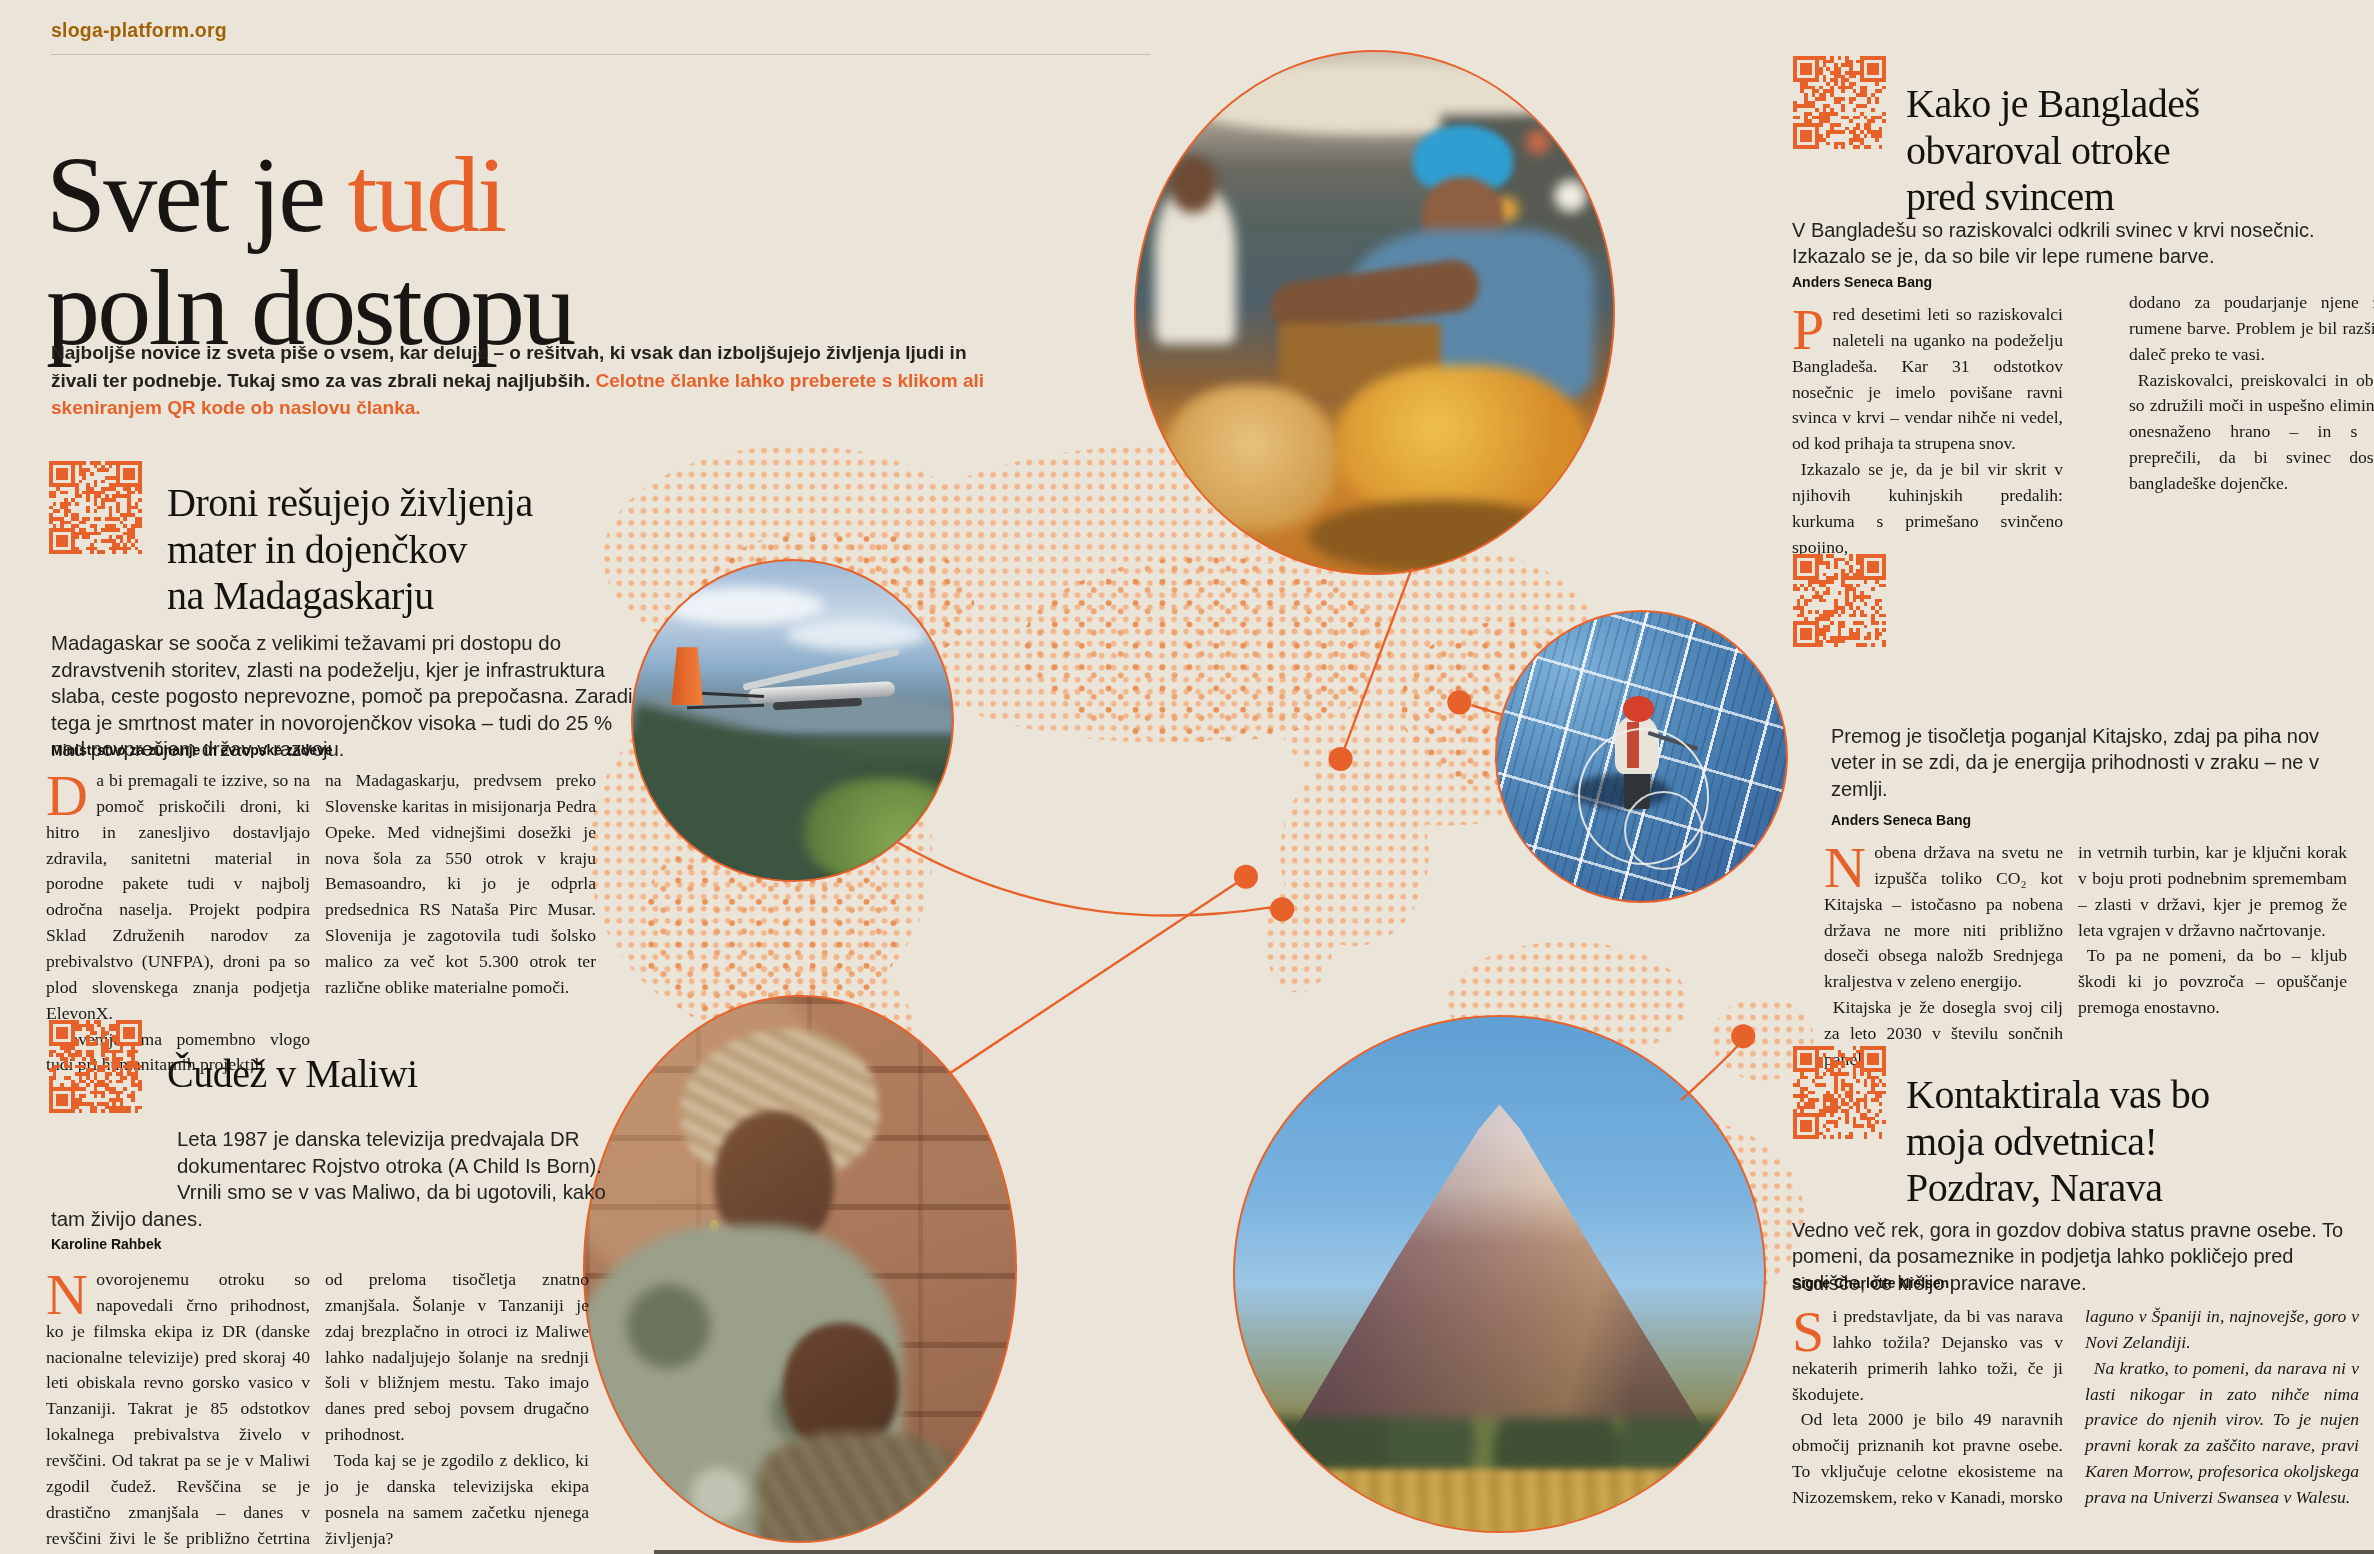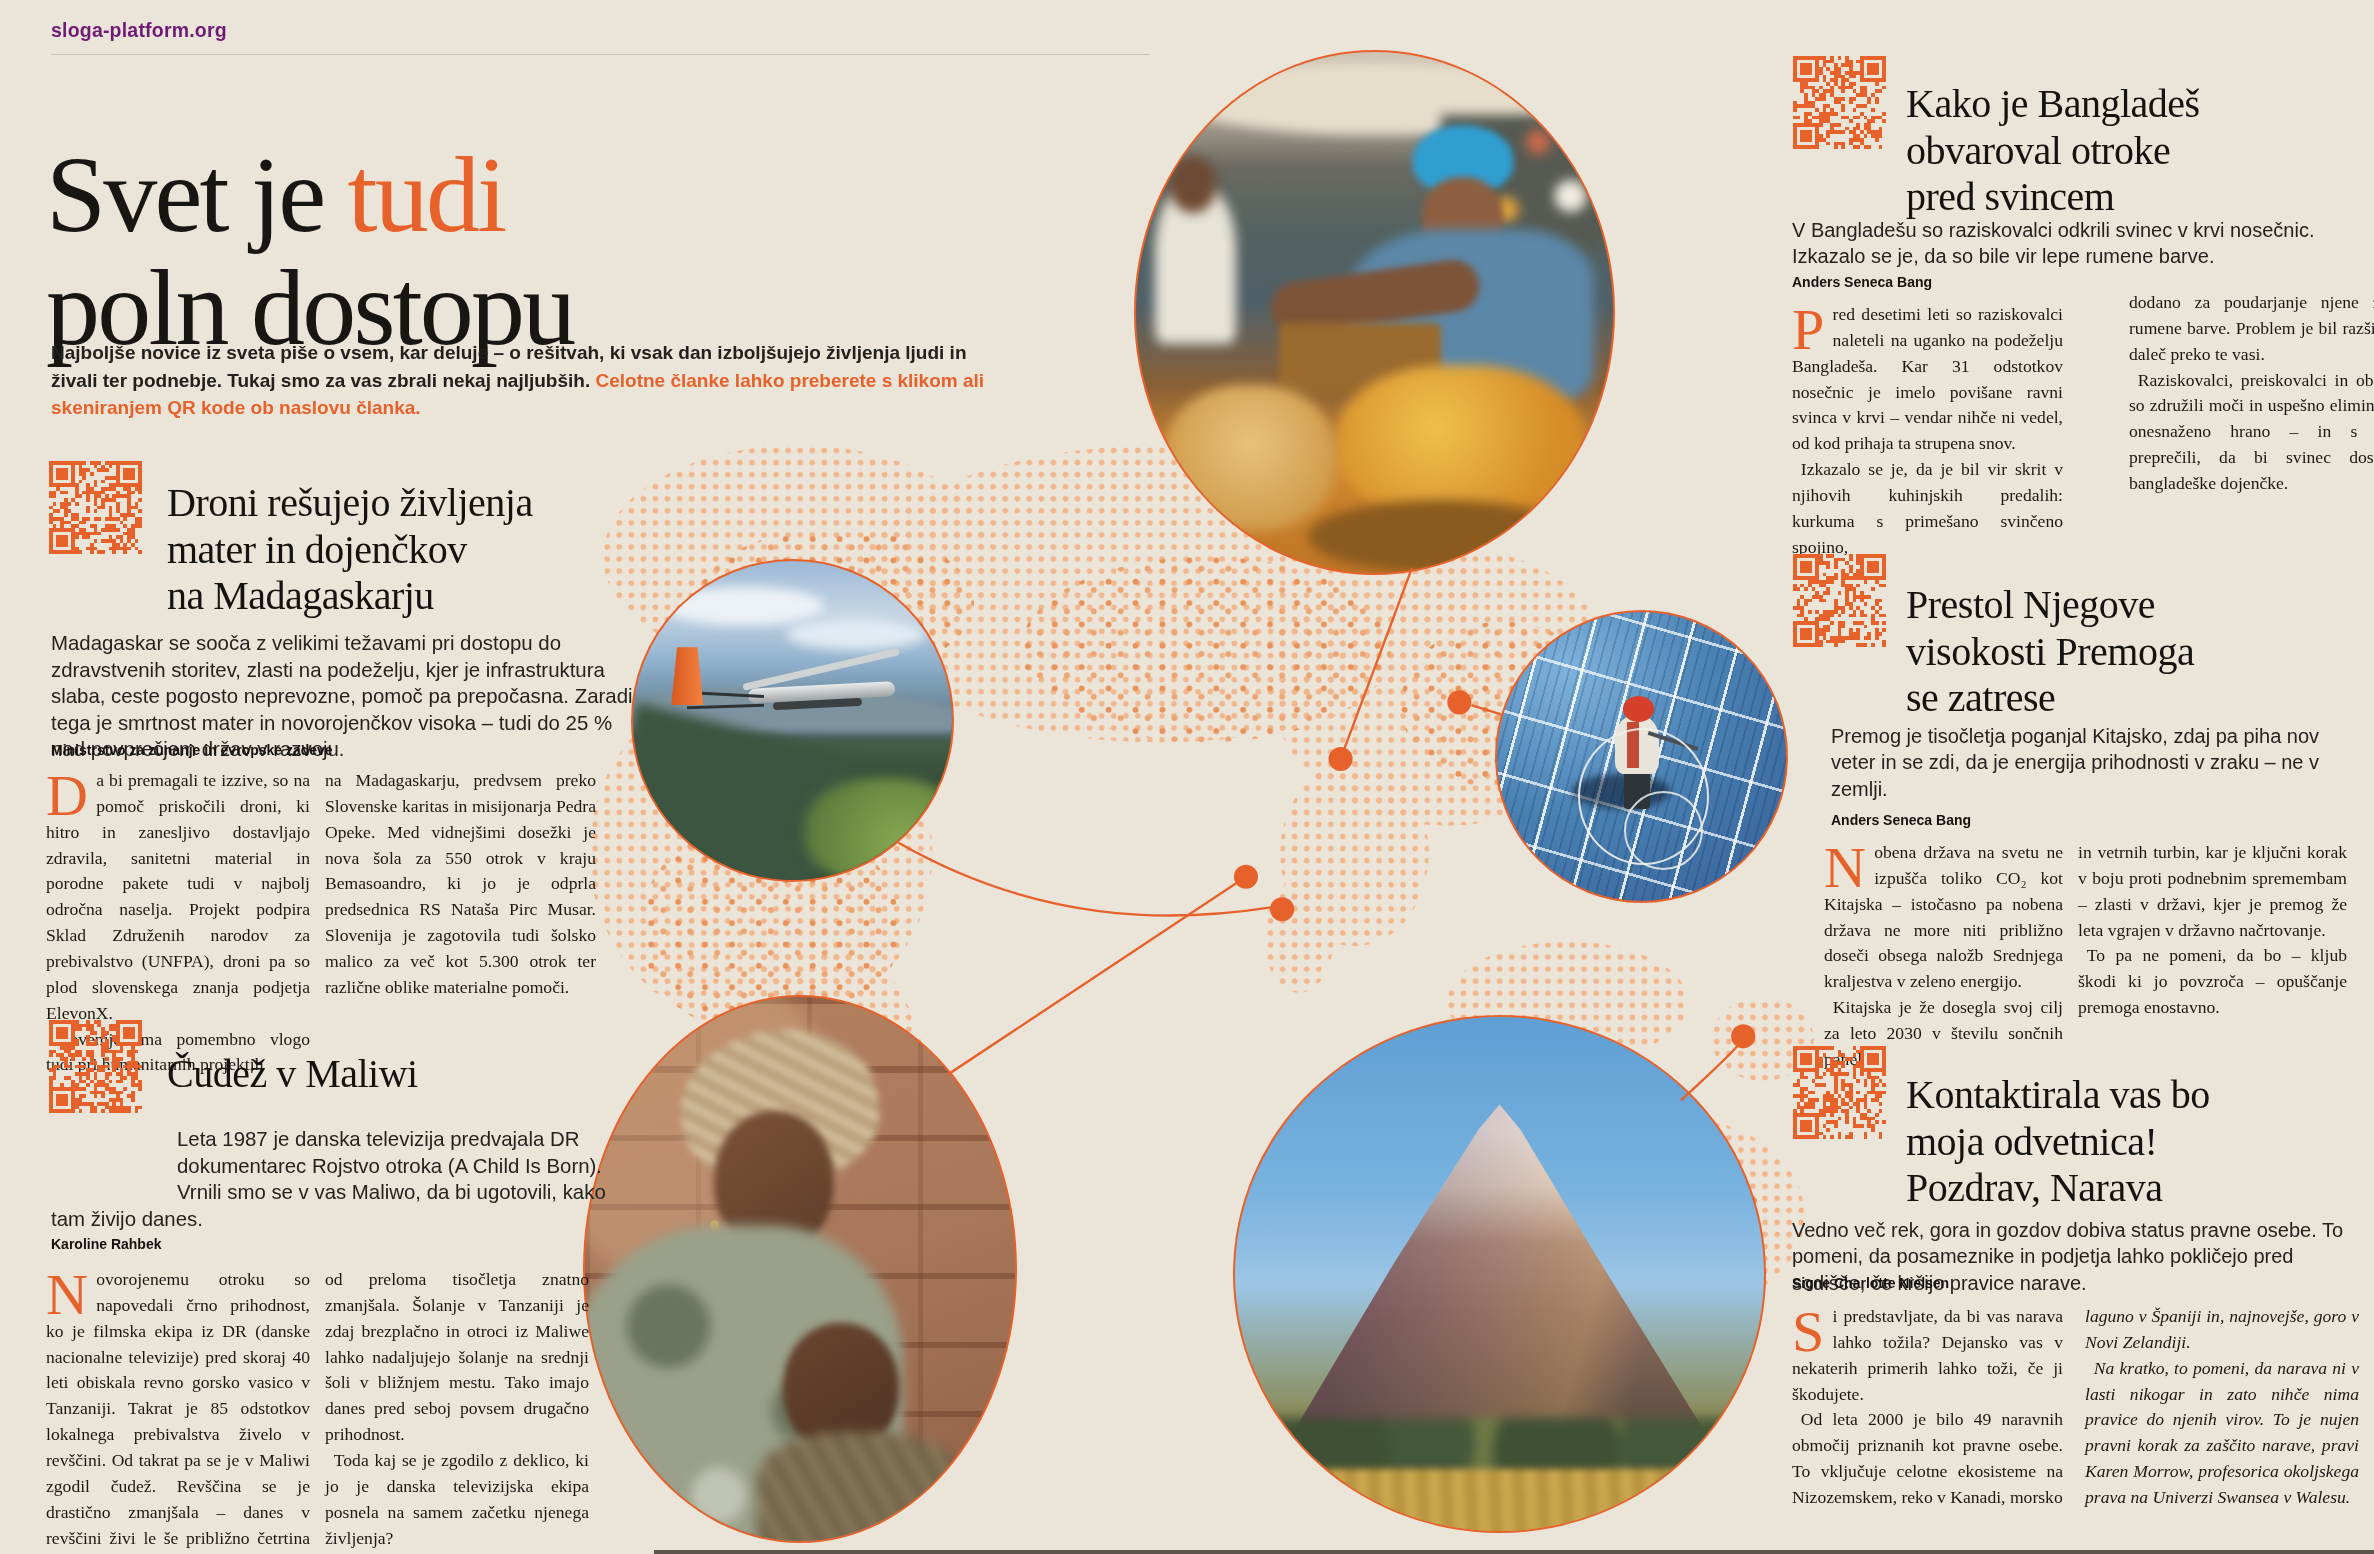--- a/index.html
+++ b/index.html
@@ -1,21 +1,21 @@
 <!DOCTYPE html>
 <html lang="sl" style="font-size:15px"><head>
 <meta charset="utf-8">
 <style>
   html,body{margin:0;padding:0;background:#d8d2c6;}
   .page{position:relative;width:2375px;height:1555px;background:#EBE5D9;overflow:hidden;
         font-family:"Liberation Sans","DejaVu Sans",sans-serif;color:#1B1A17;}
   .abs{position:absolute;}
 
   
-  .site{left:51px;top:18.6px;font-size:19.5px;font-weight:700;color:#701a75;letter-spacing:0.2px;}
+  .site{left:51px;top:18.6px;font-size:19.5px;font-weight:700;color:#a16207;letter-spacing:0.2px;}
   .hairline{left:51px;top:54px;width:1099px;height:0;border-top:0.9px solid #C7BFB0;}
 
   
   .title{left:46px;top:67px;width:974px;font-family:"Liberation Serif","DejaVu Serif",serif;
          font-weight:400;font-size:108px;line-height:1.04;letter-spacing:-2.8px;color:#171613;}
   .title .accent{color:#E7622B;}
   .intro{left:51px;top:320px;width:955px;font-size:19px;line-height:1.46;font-weight:700;color:#22211d;}
   .intro .accent{color:#E7622B;}
 
   
@@ -1108,23 +1108,20 @@
         <rect x="0" y="0" width="7" height="7"></rect>
         <rect x="1" y="1" width="5" height="5" fill="#EBE5D9"></rect>
         <rect x="2" y="2" width="3" height="3" fill="#E7622B"></rect>
         <rect x="18" y="0" width="7" height="7"></rect>
         <rect x="19" y="1" width="5" height="5" fill="#EBE5D9"></rect>
         <rect x="20" y="2" width="3" height="3" fill="#E7622B"></rect>
         <rect x="0" y="18" width="7" height="7"></rect>
         <rect x="1" y="19" width="5" height="5" fill="#EBE5D9"></rect>
         <rect x="2" y="20" width="3" height="3" fill="#E7622B"></rect>
       </svg></div>
-  <h2 class="abs headline" style="left:1906px;top:549px;width:445px;">Prestol Njegove
-visokosti Premoga
-se zatrese</h2>
   <p class="abs lead lead-r" style="left:1831px;top:703px;width:524px;">Premog je tisočletja poganjal Kitajsko, zdaj pa piha nov veter in se zdi, da je energija prihodnosti v zraku – ne v zemlji.</p>
   <div class="abs byline" style="left:1831px;top:812px;">Anders Seneca Bang</div>
   <div class="abs bodycol" style="left:1824px;top:840px;width:239px;"><span class="dropcap">N</span><span>obena država na svetu ne izpušča toliko CO₂ kot Kitajska – istočasno pa nobena država ne more niti približno doseči obsega naložb Srednjega kraljestva v zeleno energijo.
  Kitajska je že dosegla svoj cilj za leto 2030 v številu sončnih panelov</span></div>
   <div class="abs bodycol" style="left:2078px;top:840px;width:269px;">in vetrnih turbin, kar je ključni korak v boju proti podnebnim spremembam – zlasti v državi, kjer je premog že leta vgrajen v državno načrtovanje.
  To pa ne pomeni, da bo – kljub škodi ki jo povzroča – opuščanje premoga enostavno.</div>
 
   <div class="abs qr" style="left:1793px;top:1046px;"><svg viewBox="0 0 25 25" width="100%" height="100%" shape-rendering="crispEdges" fill="#E7622B">
         <rect x="7" y="0" width="1" height="1"></rect>
         <rect x="8" y="0" width="1" height="1"></rect>

